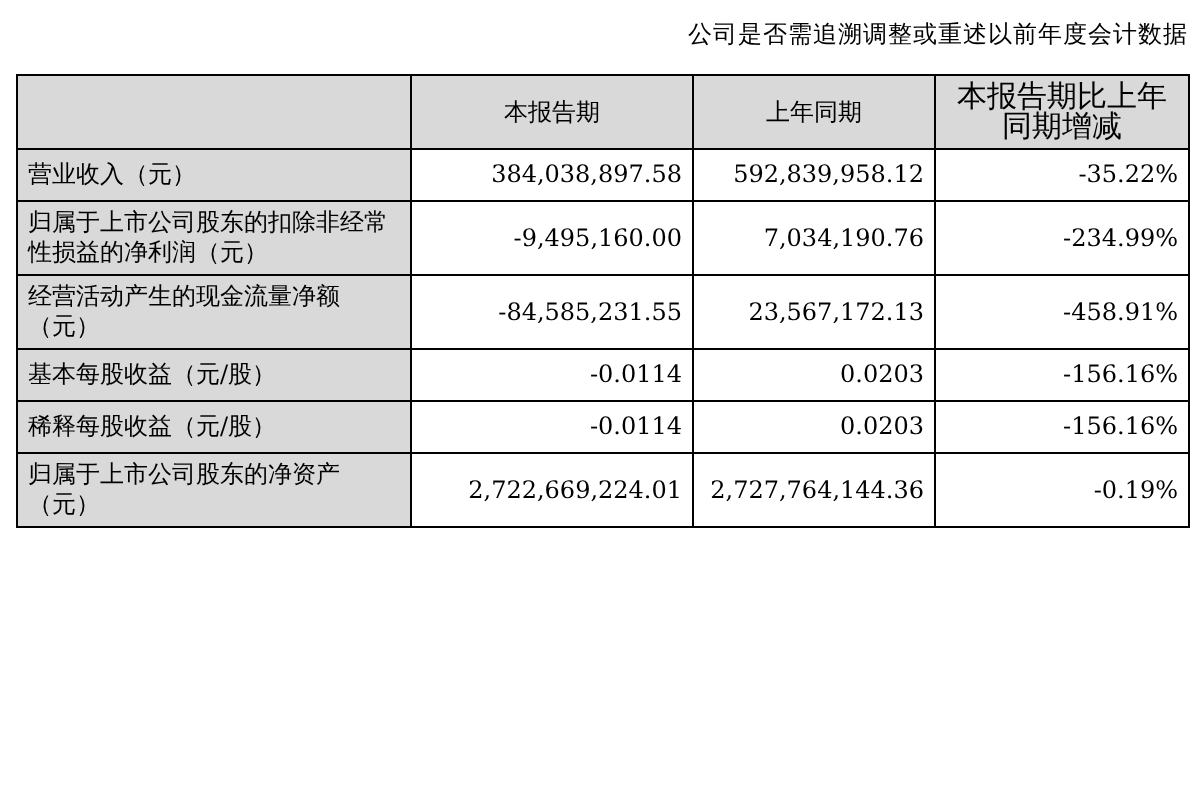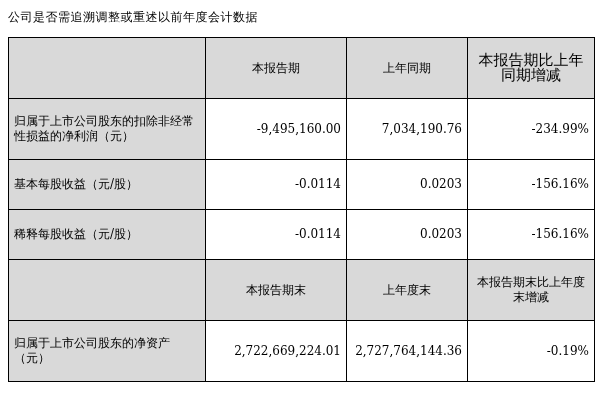--- a/index.html
+++ b/index.html
@@ -15,40 +15,41 @@
   .page {
     box-sizing: border-box;
     width: 602px;
     height: 400px;
     padding: 8px 8px 0 8px;
   }
   .doc-line {
     font-size: 12px;
     line-height: 14px;
     white-space: nowrap;
+    text-align: right;
   }
   .title-line {
     margin: 2px 0 13px 0;
     letter-spacing: 0.5px;
   }
   .yesno-line {
     margin: 0 0 7px 0;
   }
   .yesno-line .sym { margin-right: 4px; }
   .yesno-line .lbl { margin-right: 10px; }
   table.fin-table {
     border-collapse: collapse;
     table-layout: fixed;
     width: 586px;
   }
   table.fin-table td {
     border: 1px solid #000000;
     font-size: 12px;
     line-height: 15px;
-    padding: 15px 5px;
+    padding: 3px 5px;
     vertical-align: middle;
     overflow: hidden;
   }
   td.shaded {
     background: #d9d9d9;
   }
   td.head-cell {
     text-align: center;
     padding: 3px 1px;
   }
@@ -80,51 +81,57 @@
     </colgroup>
 
     <tbody>
         <tr class="single">
       <td class="shaded"></td>
       <td class="shaded head-cell">本报告期</td>
       <td class="shaded head-cell">上年同期</td>
       <td class="shaded head-cell fit">本报告期比上年同期增减</td>
     </tr>
 
+    <tr class="single">
+      <td class="shaded label-cell">营业收入（元）</td>
+      <td class="num-cell">384,038,897.58</td>
+      <td class="num-cell">592,839,958.12</td>
+      <td class="num-cell">-35.22%</td>
+    </tr>
 
 
     <tr>
       <td class="shaded label-cell">归属于上市公司股东的扣除非经常性损益的净利润（元）</td>
       <td class="num-cell">-9,495,160.00</td>
       <td class="num-cell">7,034,190.76</td>
       <td class="num-cell">-234.99%</td>
     </tr>
 
+    <tr class="single">
+      <td class="shaded label-cell">经营活动产生的现金流量净额（元）</td>
+      <td class="num-cell">-84,585,231.55</td>
+      <td class="num-cell">23,567,172.13</td>
+      <td class="num-cell">-458.91%</td>
+    </tr>
 
     <tr class="single">
       <td class="shaded label-cell">基本每股收益（元/股）</td>
       <td class="num-cell">-0.0114</td>
       <td class="num-cell">0.0203</td>
       <td class="num-cell">-156.16%</td>
     </tr>
 
     <tr class="single">
       <td class="shaded label-cell">稀释每股收益（元/股）</td>
       <td class="num-cell">-0.0114</td>
       <td class="num-cell">0.0203</td>
       <td class="num-cell">-156.16%</td>
     </tr>
 
 
-    <tr>
-      <td class="shaded"></td>
-      <td class="shaded head-cell">本报告期末</td>
-      <td class="shaded head-cell">上年度末</td>
-      <td class="shaded head-cell">本报告期末比上年度末增减</td>
-    </tr>
 
 
     <tr class="single">
       <td class="shaded label-cell">归属于上市公司股东的净资产（元）</td>
       <td class="num-cell">2,722,669,224.01</td>
       <td class="num-cell">2,727,764,144.36</td>
       <td class="num-cell">-0.19%</td>
     </tr>
   </tbody>
     </table>

